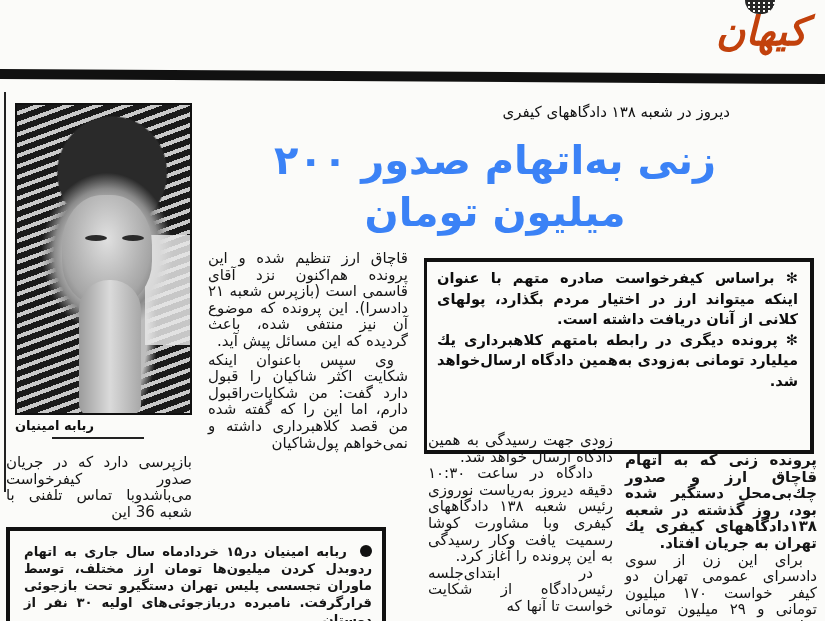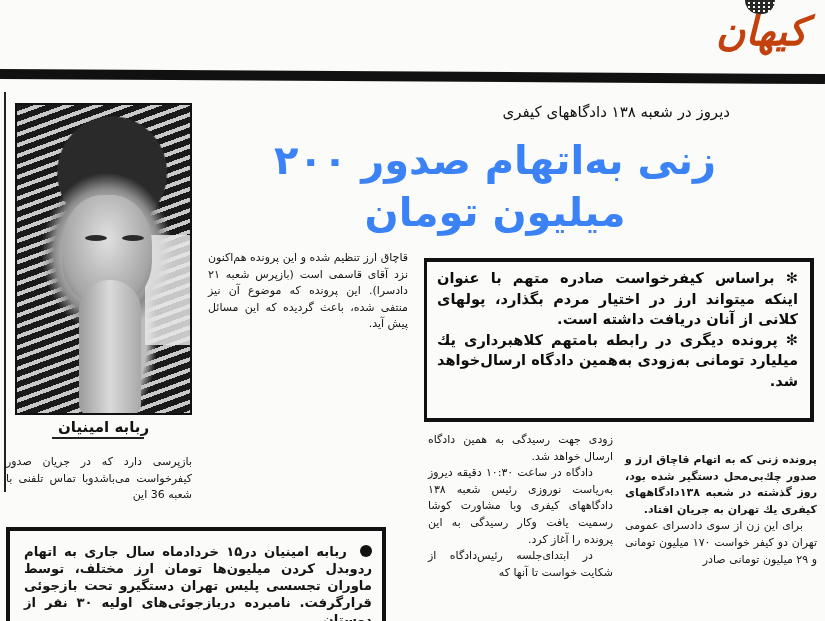--- a/index.html
+++ b/index.html
@@ -33,32 +33,32 @@
         radial-gradient(ellipse 52% 30% at 55% 22%, #2a2a2a 0 60%, transparent 62%),
         radial-gradient(ellipse 30% 40% at 60% 75%, #bdbdbd 0 50%, transparent 70%),
         repeating-linear-gradient(160deg, #1a1a1a 0 6px, #c9c9c9 6px 10px),
         #777; }
     .photo-face { position: absolute; left: 45px; top: 90px; width: 90px; height: 110px; border-radius: 45% 45% 40% 40%;
       background: radial-gradient(ellipse at 50% 40%, #e0e0e0, #a5a5a5 70%, #6b6b6b); }
     .photo-eye { position: absolute; width: 22px; height: 6px; background: #2a2a2a; border-radius: 50%; top: 130px; }
     .photo-hand { position: absolute; left: 62px; top: 175px; width: 62px; height: 135px; border-radius: 30px 30px 10px 10px;
       background: linear-gradient(90deg, #9c9c9c, #dadada 50%, #a8a8a8); }
     .photo-bg { position: absolute; right: 0; top: 130px; width: 45px; height: 110px; background: #e6e6e6; opacity: .85; }
-    .caption { position: absolute; left: 15px; top: 418px; width: 177px; text-align: center; font-size: 15px; font-weight: bold; direction: rtl; }
+    .caption { position: absolute; left: 15px; top: 418px; width: 177px; text-align: left; font-size: 13px; font-weight: bold; direction: rtl; }
     .caption-rule { position: absolute; left: 52px; top: 437px; width: 92px; height: 2px; background: #222; }
 
-    .body-text { font-size: 11px; line-height: 16.6px; color: #151515; }
+    .body-text { font-size: 15px; line-height: 16.6px; color: #151515; }
     .col-left-bottom { position: absolute; left: 6px; top: 454px; width: 186px; }
 
     .col-mid { position: absolute; left: 208px; top: 250px; width: 200px; }
     .col-mid p { margin-bottom: 2px; }
     .col-mid p.indent { text-indent: 14px; }
 
     
-    .box { position: absolute; left: 424px; top: 258px; width: 390px; height: 164px;
+    .box { position: absolute; left: 424px; top: 258px; width: 390px; height: 196px;
       border: 4px solid #111; border-top-width: 4px; border-left-width: 3px; padding: 6px 12px 0 10px; }
     .box .body-text { font-size: 14.6px; line-height: 20.5px; font-weight: bold; color: #0d0d0d; }
     .star { font-weight: bold; }
 
     .col-c3 { position: absolute; left: 428px; top: 432px; width: 185px; }
     .col-c3 p.indent { text-indent: 20px; }
     .col-c4 { position: absolute; left: 625px; top: 432px; width: 192px; margin-top: 20px; }
     .col-c4 .bold { font-weight: bold; }
     .col-c4 p.indent { text-indent: 14px; }
 
@@ -90,20 +90,21 @@
   <div class="photo-eye" style="left:105px"></div>
   <div class="photo-hand"></div>
 </div>
 <div class="caption">ربابه امینیان</div>
 <div class="caption-rule"></div>
 
 <div class="col-left-bottom rtl body-text">بازپرسی دارد که در جریان صدور کیفرخواست می‌باشدوبا تماس تلفنی با شعبه 36 این</div>
 
 <div class="col-mid rtl body-text">
   <p>قاچاق ارز تنظیم شده و این پرونده هم‌اکنون نزد آقای قاسمی است (بازپرس شعبه ۲۱ دادسرا). این پرونده که موضوع آن نیز منتفی شده، باعث گردیده که این مسائل پیش آید.</p>
+  <p class="indent">وی سپس باعنوان اینکه شکایت اکثر شاکیان را قبول دارد گفت: من شکایات‌راقبول دارم، اما این را که گفته شده من قصد کلاهبرداری داشته و نمی‌خواهم پول‌شاکیان</p>
 </div>
 
 <div class="box rtl">
   <div class="body-text">
     <span class="star">✻</span>
     <span>براساس کیفرخواست صادره متهم با عنوان اینکه میتواند ارز در اختیار مردم بگذارد، پولهای کلانی از آنان دریافت داشته است.</span>
   </div>
   <div class="body-text">
     <span class="star">✻</span>
     <span>پرونده دیگری در رابطه بامتهم کلاهبرداری یك میلیارد تومانی به‌زودی به‌همین دادگاه ارسال‌خواهد شد.</span>

